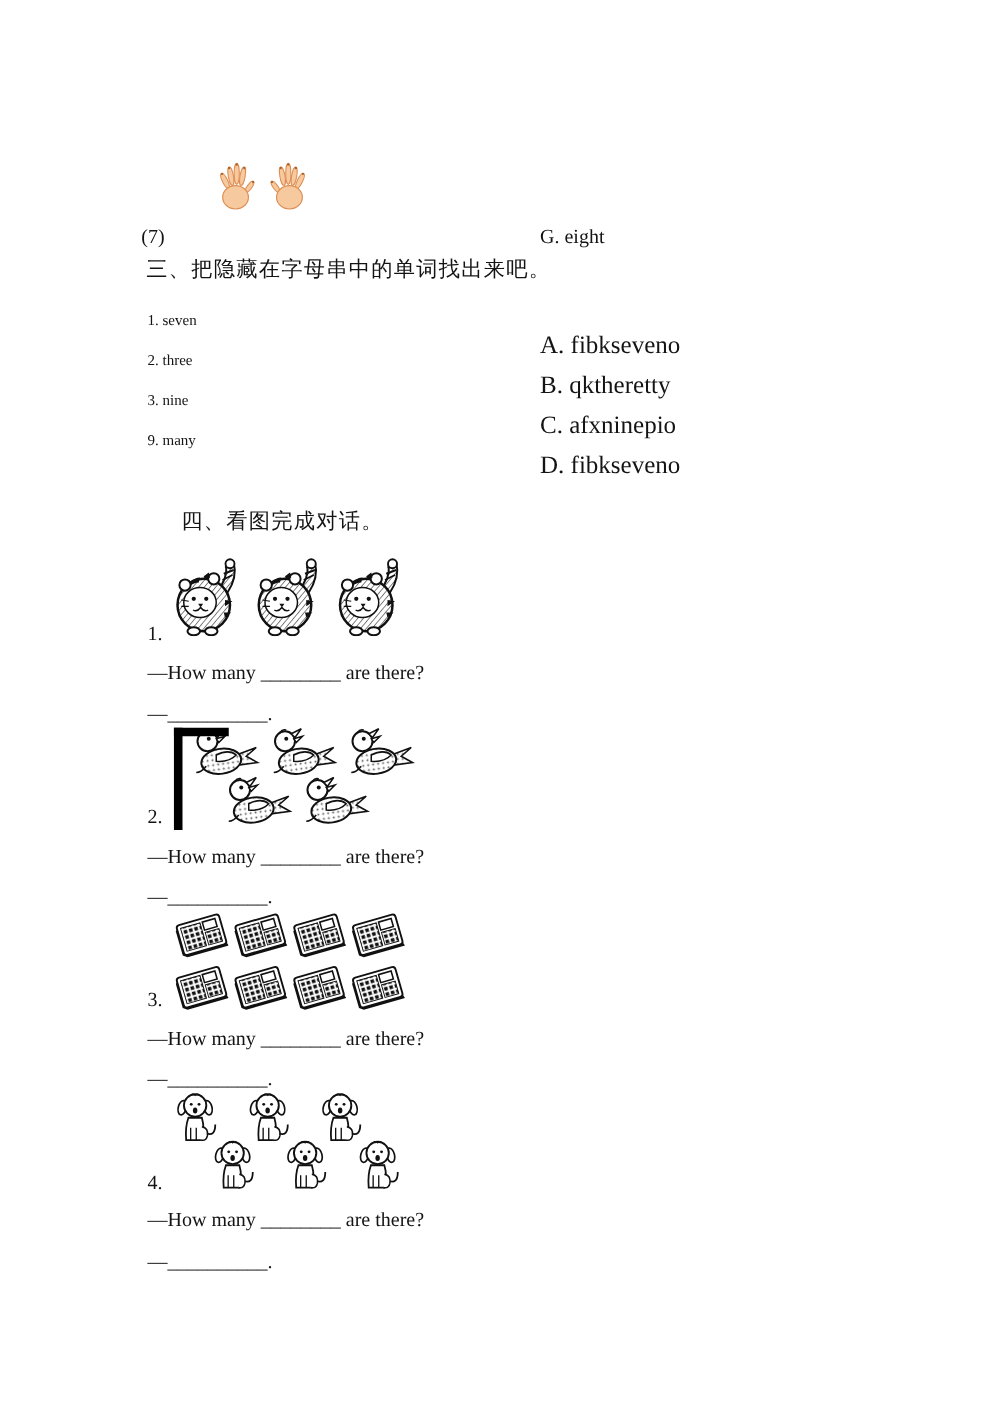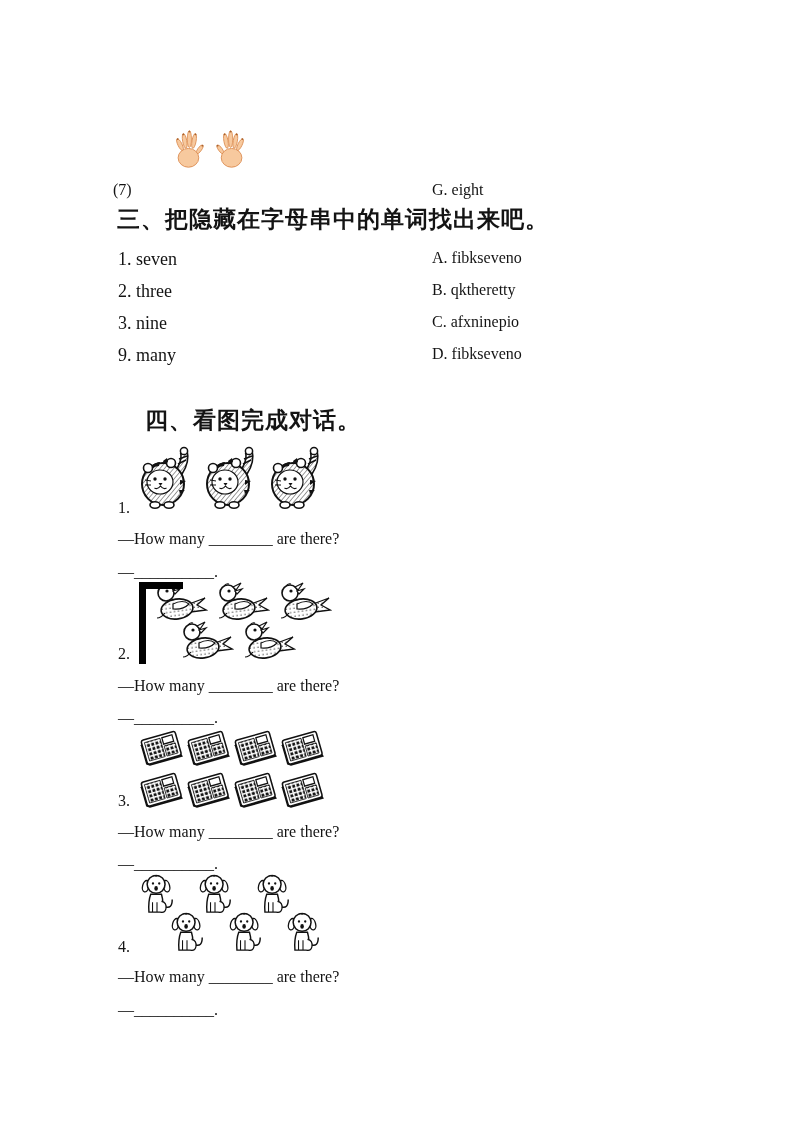--- a/index.html
+++ b/index.html
@@ -1,24 +1,24 @@
 <!DOCTYPE html>
 <html><head>
 <meta charset="utf-8">
 <style>
   html,body{margin:0;padding:0;background:#ffffff;}
   .page{
     position:relative;width:793px;height:1122px;background:#ffffff;overflow:hidden;
     font-family:"Liberation Serif","DejaVu Serif",serif;color:#141414;
   }
   .t{position:absolute;font-size:16px;line-height:1.2;white-space:pre;}
-  .heading{font-weight:bold;font-size:23px;letter-spacing:1px;}
+  .heading{font-weight:normal;font-size:17px;letter-spacing:1px;}
   .wrow{position:absolute;left:118px;width:600px;height:20px;}
-  .wrow .wleft{position:absolute;left:0;top:0;font-size:18px;white-space:pre;}
-  .wrow .wright{position:absolute;left:314px;top:0;font-size:16px;white-space:pre;}
+  .wrow .wleft{position:absolute;left:0;top:0;font-size:12px;white-space:pre;}
+  .wrow .wright{position:absolute;left:314px;top:16px;font-size:20px;white-space:pre;}
   .pic-art{position:absolute;}
   .pic-row{display:flex;align-items:flex-end;}
   #art0 .rows .pic-row{gap:7px;}
   #art1{padding-left:13px;}
   #art1 .rows .pic-row{gap:6px;}
   #art1 .rows .pic-row:nth-child(2){margin-left:26px;margin-top:-3px;}
   #art2 .rows .pic-row{gap:2px;}
   #art2 .rows .pic-row:nth-child(2){margin-top:2px;}
   #art3 .rows .pic-row{gap:24px;}
   #art3 .rows .pic-row:nth-child(2){margin-left:30px;margin-top:-6px;}

